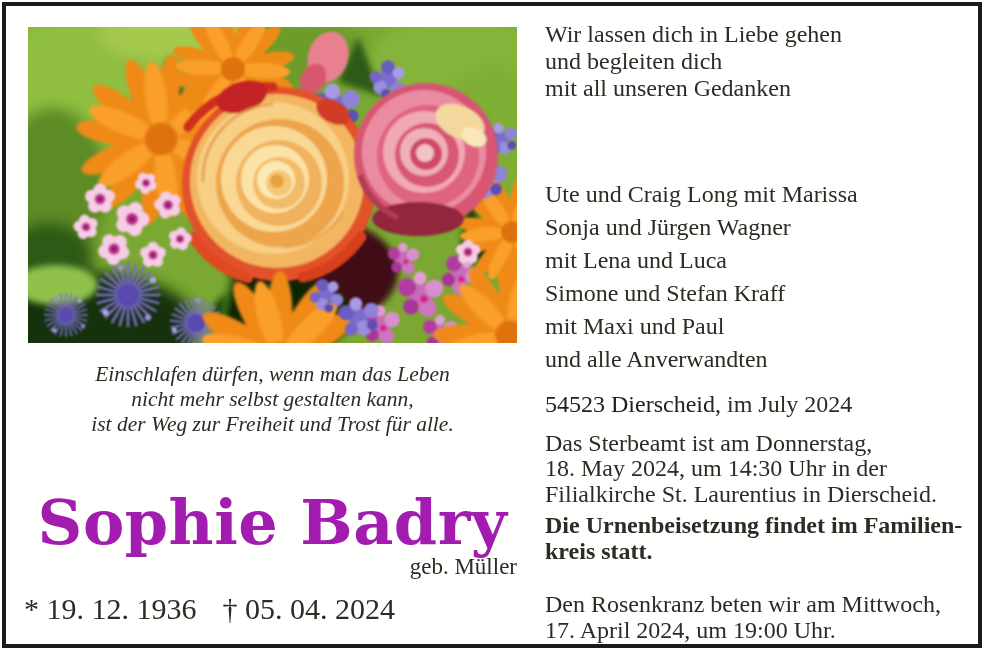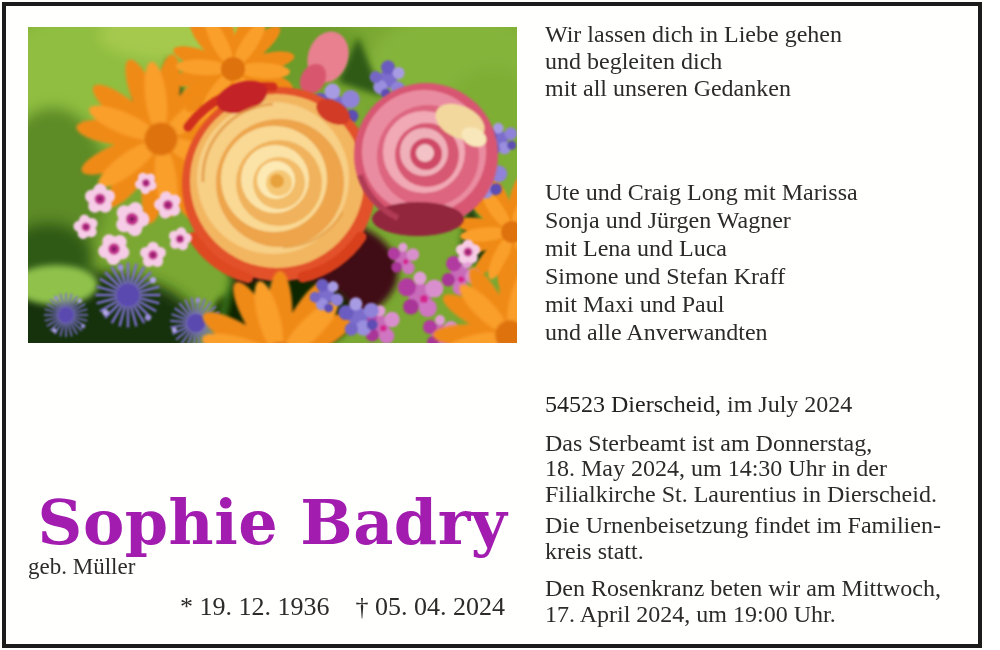--- a/index.html
+++ b/index.html
@@ -16,48 +16,48 @@
     pointer-events:none;
   }
   .photo{position:absolute;left:28px;top:27px;width:489px;height:316px;}
   .photo svg{display:block;width:100%;height:100%;}
   .verse{
     position:absolute;left:545px;top:21px;
     font-size:24px;line-height:27px;white-space:pre-line;
   }
   .mourners{
     position:absolute;left:545px;top:178px;
-    font-size:24px;line-height:28px;white-space:pre-line;
+    font-size:24px;line-height:33px;white-space:pre-line;
   }
   .quote{
     position:absolute;left:28px;top:362px;width:489px;text-align:center;
     font-style:italic;font-size:21.5px;line-height:25px;white-space:pre-line;
   }
   .name{
     position:absolute;left:28px;top:489px;width:489px;text-align:center;
     font-family:"DejaVu Serif",serif;font-weight:bold;font-size:62px;
     line-height:1.1;color:#a21caf;letter-spacing:0.5px;white-space:nowrap;
   }
   .maiden{
-    position:absolute;left:28px;top:554px;width:489px;text-align:left;
+    position:absolute;left:28px;top:554px;width:489px;text-align:right;
     font-size:23px;
   }
   .dates{
-    position:absolute;left:16px;top:592px;width:489px;text-align:right;
-    font-size:26px;white-space:nowrap;
+    position:absolute;left:24px;top:592px;width:489px;text-align:left;
+    font-size:30px;white-space:nowrap;
   }
   .dates .gap{display:inline-block;width:26px;}
   .closing{
     position:absolute;left:545px;top:392px;width:420px;
     font-size:24px;line-height:25.5px;
   }
   .closing .loc{margin:0 0 13px 0;}
   .closing .loc b{font-weight:normal;color:#222120;}
   .closing p{margin:0 0 6px 0;white-space:pre-line;}
-  .closing p.p2{margin-bottom:12px;}
+  .closing p.p2{margin-bottom:28px;font-weight:bold;}
   .closing p.p3{margin-bottom:8px;}
 </style>
 </head>
 <body>
 
 <div class="page">
 
   <div class="photo">
     <svg viewBox="0 0 489 316" xmlns="http://www.w3.org/2000/svg">
       <defs>
@@ -271,20 +271,23 @@
 und begleiten dich
 mit all unseren Gedanken</div>
 
   <div class="mourners">Ute und Craig Long mit Marissa
 Sonja und Jürgen Wagner
 mit Lena und Luca
 Simone und Stefan Kraff
 mit Maxi und Paul
 und alle Anverwandten</div>
 
+  <div class="quote">Einschlafen dürfen, wenn man das Leben
+nicht mehr selbst gestalten kann,
+ist der Weg zur Freiheit und Trost für alle.</div>
 
   <div class="name">Sophie Badry</div>
 
   <div class="maiden">geb. Müller</div>
 
   <div class="dates"><span>* 19. 12. 1936</span><span class="gap"></span><span>† 05. 04. 2024</span></div>
 
   <div class="closing">
     <p class="loc"><b>54523 Dierscheid,</b> <span>im July 2024</span></p>
     <p class="p1">Das Sterbeamt ist am Donnerstag,

